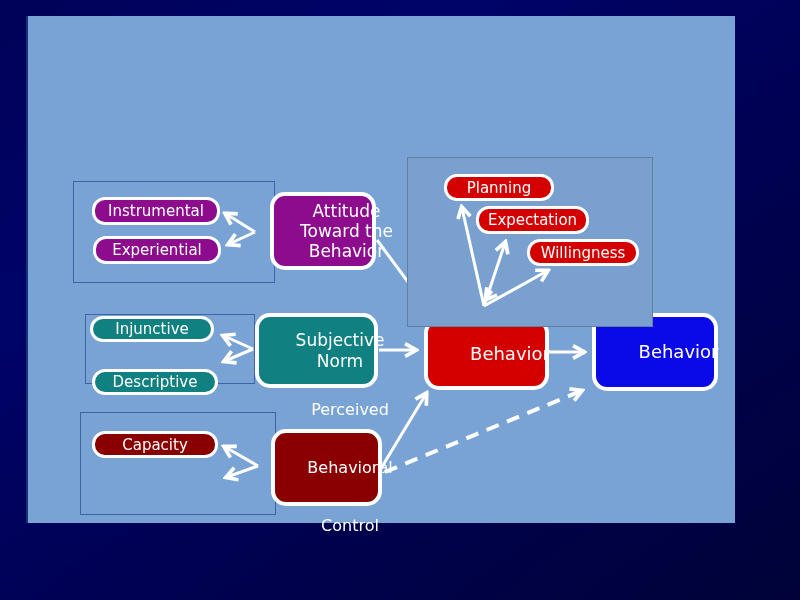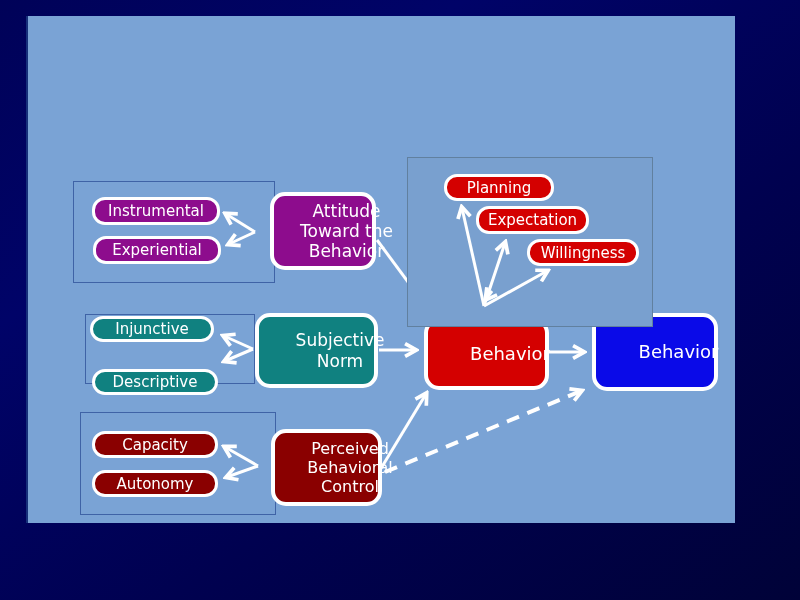--- a/index.html
+++ b/index.html
@@ -32,21 +32,21 @@
   .n-experiential{left:93px;top:236px;width:128px;height:28px;}
   .n-attitude{left:270px;top:192px;width:106px;height:78px;}
   .n-planning{left:444px;top:174px;width:110px;height:27px;}
   .n-expectation{left:476px;top:206px;width:113px;height:28px;}
   .n-willingness{left:527px;top:239px;width:112px;height:27px;justify-content:center;}
   .n-injunctive{left:90px;top:316px;width:124px;height:26px;}
   .n-descriptive{left:92px;top:352px;width:126px;height:26px;margin-top:17px;}
   .n-subjnorm{left:255px;top:313px;width:123px;height:75px;line-height:21px;}
   .n-capacity{left:92px;top:431px;width:126px;height:27px;}
   .n-autonomy{left:92px;top:470px;width:126px;height:27px;}
-  .n-pbc{left:271px;top:429px;width:111px;height:77px;font-size:16px;line-height:19px;}
+  .n-pbc{left:271px;top:429px;width:111px;height:77px;font-size:16px;line-height:19px;gap:39px;}
   .n-intention{left:424px;top:318px;width:125px;height:72px;font-size:18px;}
   .n-behavior{left:592px;top:313px;width:126px;height:78px;font-size:18px;}
 </style>
 </head>
 <body>
 
 <div class="stage">
   <div class="panel"></div>
 
   <svg id="svg-under" class="lyr">
@@ -95,23 +95,20 @@
     <span>Descriptive</span>
   </div>
   <div class="node big teal n-subjnorm">
     <span>Subjective</span>
     <span>Norm</span>
   </div>
 
   <div class="node small maroon n-capacity">
     <span>Capacity</span>
   </div>
-  <div class="node small maroon n-autonomy">
-    <span>Autonomy</span>
-  </div>
   <div class="node big maroon n-pbc">
     <span>Perceived</span>
     <span>Behavioral</span>
     <span>Control</span>
   </div>
 
   <svg id="svg-over" class="lyr">
     <defs>
       <marker id="arw" viewBox="0 0 12 12" refX="9" refY="6" markerWidth="17" markerHeight="17" orient="auto" markerUnits="userSpaceOnUse">
         <path d="M2,1.5 L10,6 L2,10.5" fill="none" stroke="#fff" stroke-width="2.6"></path>

